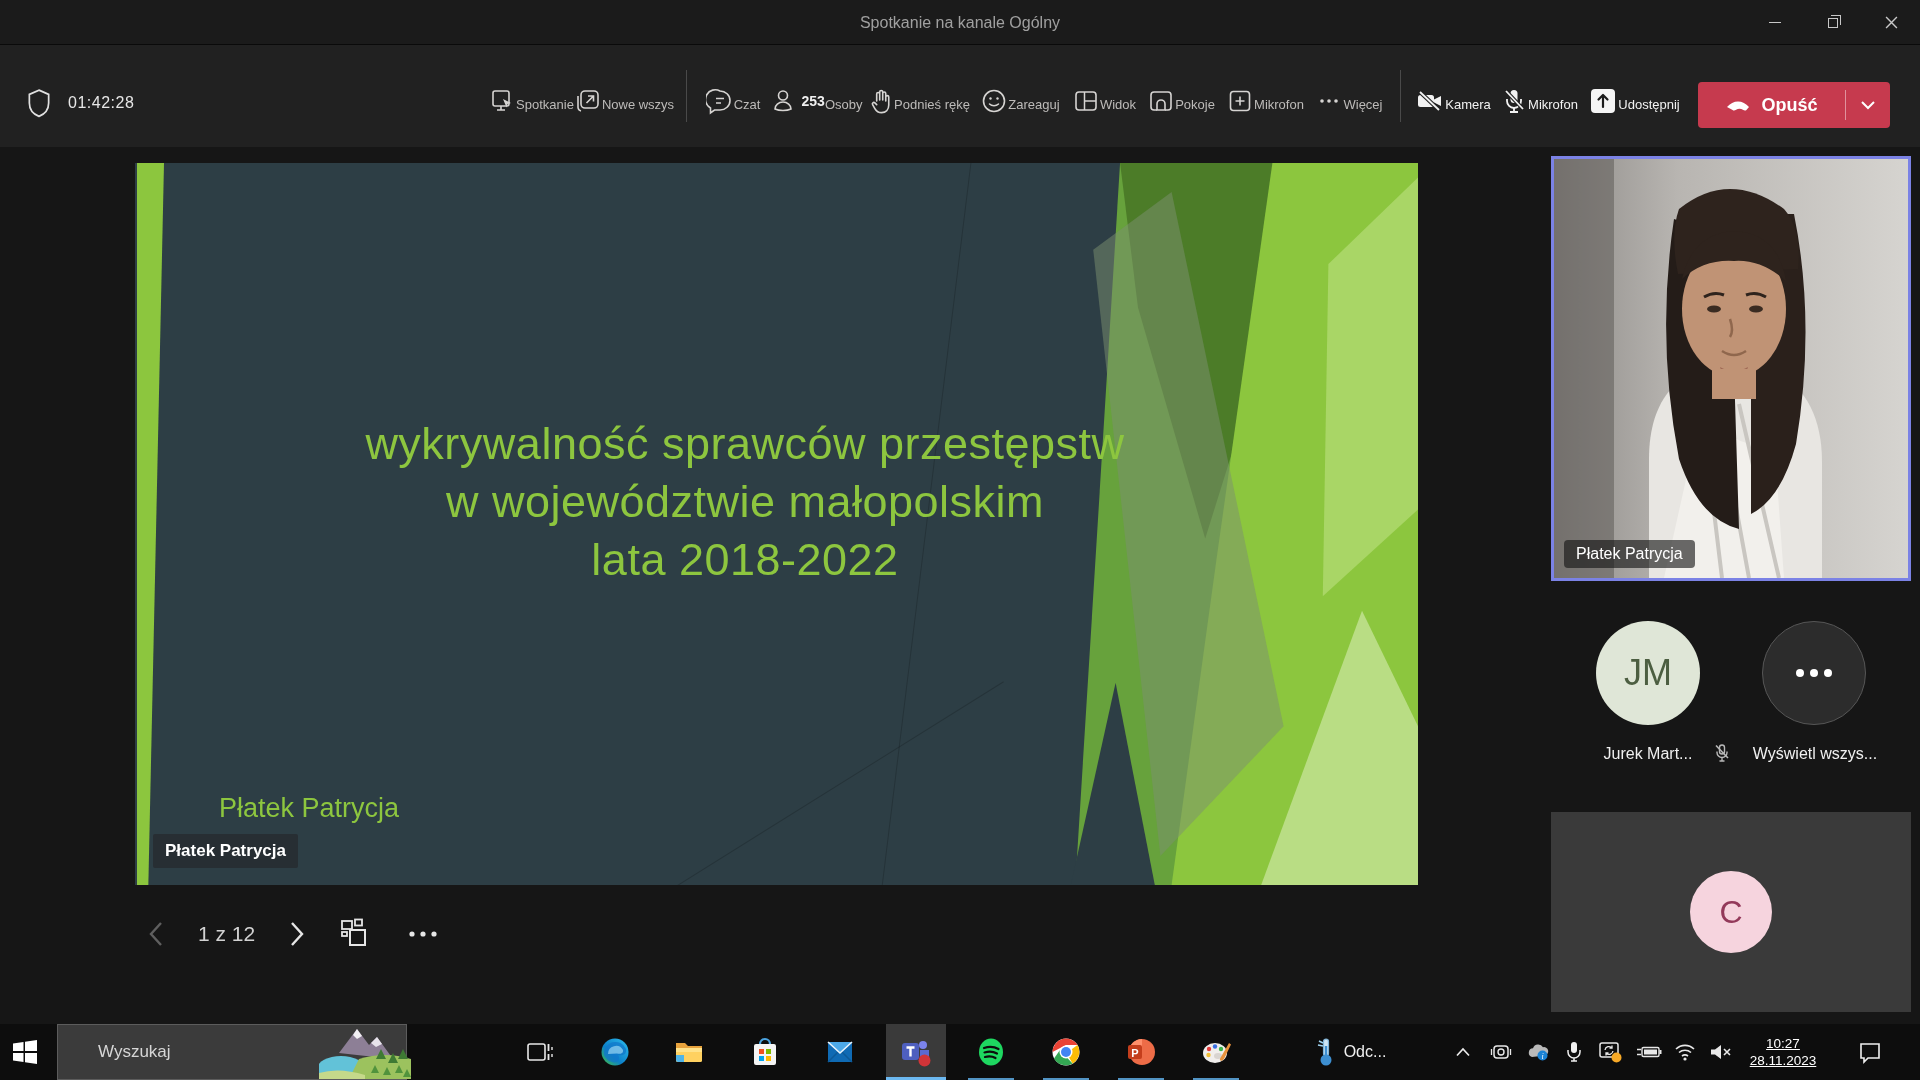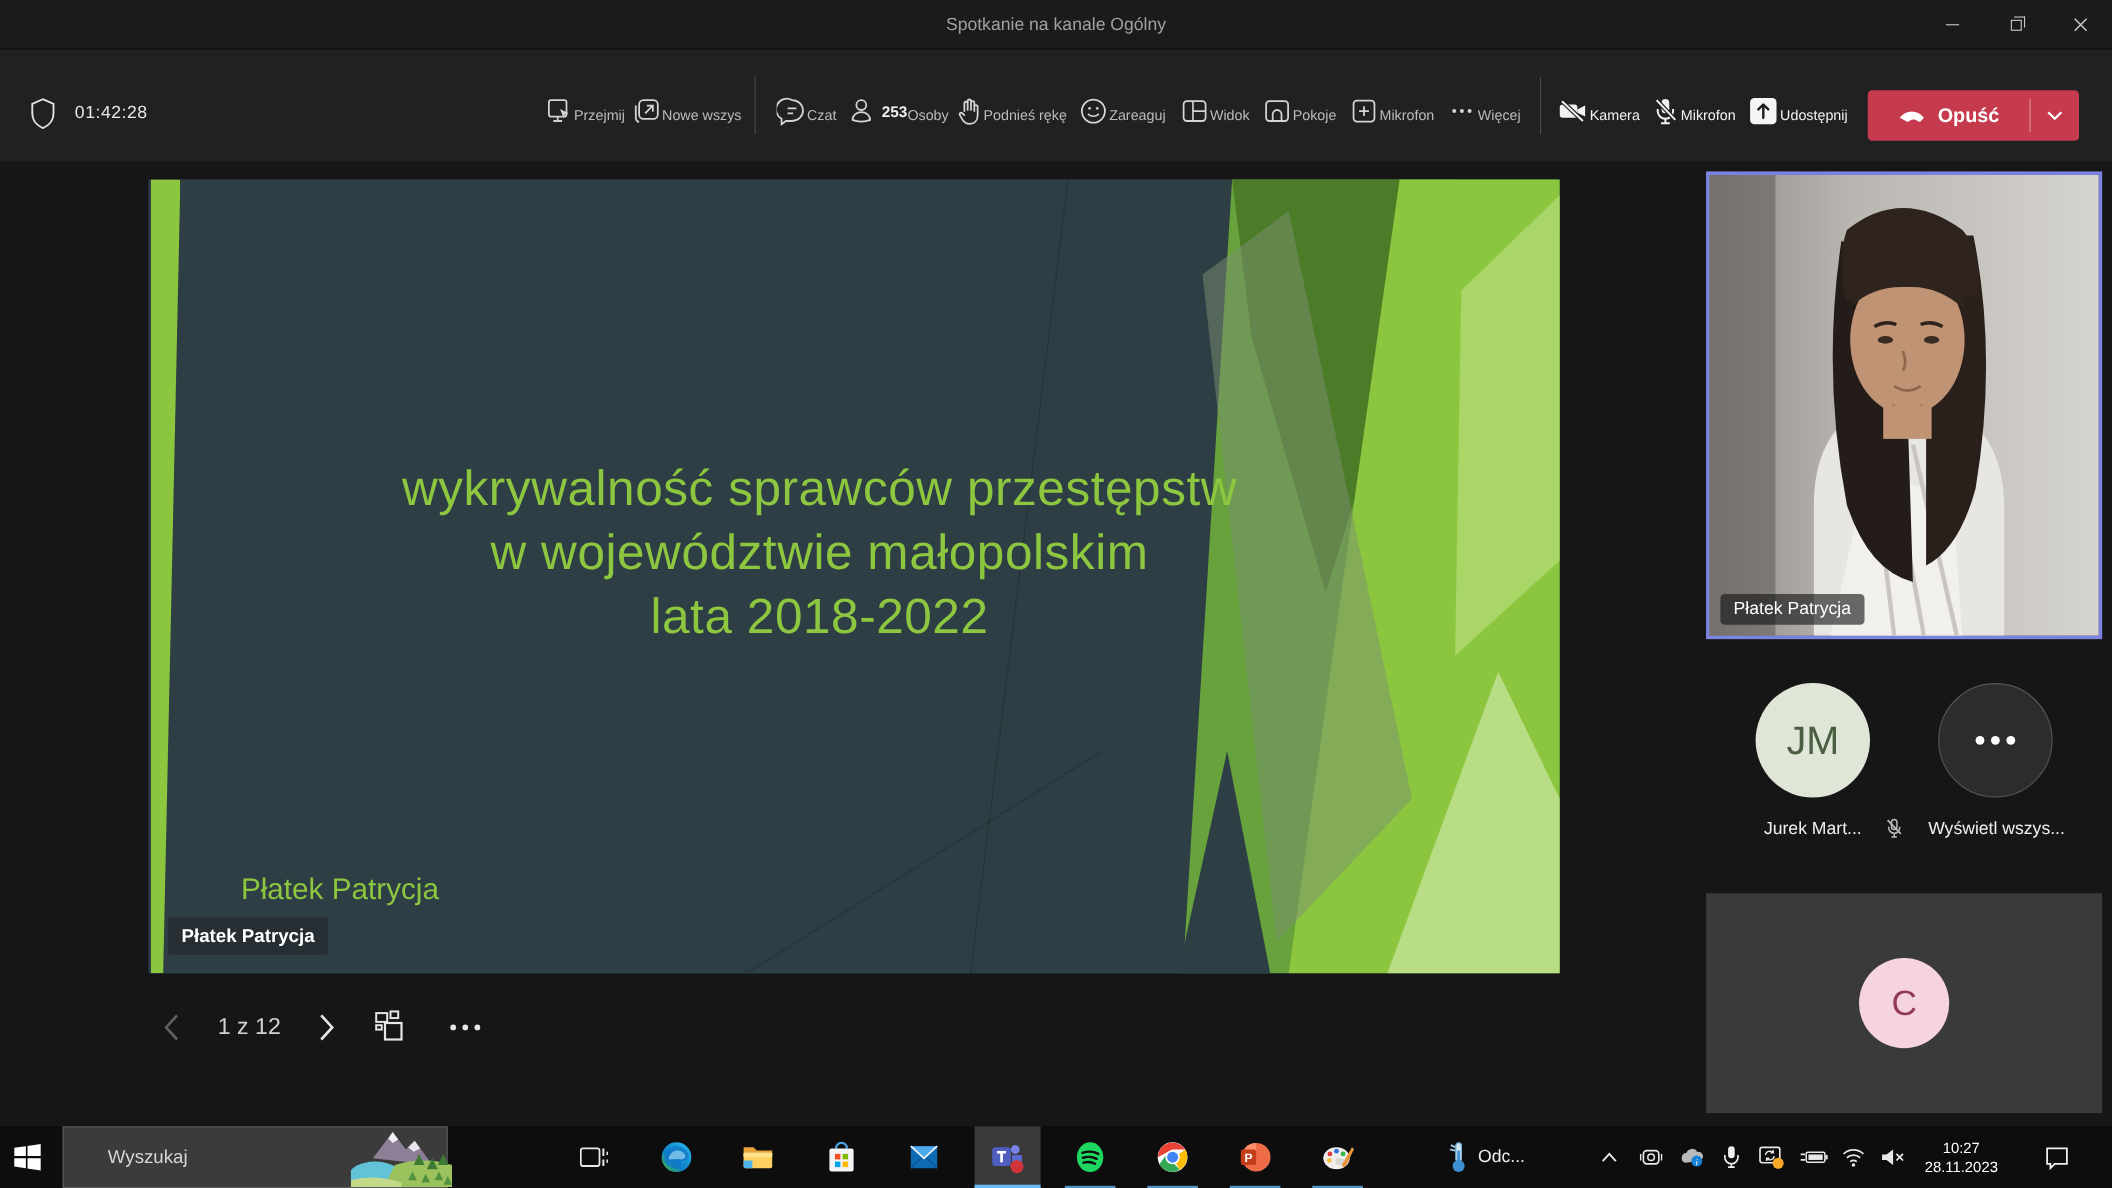--- a/index.html
+++ b/index.html
@@ -106,21 +106,21 @@
   .taskview { position:absolute; left:520px; top:0; width:40px; height:56px;
     display:flex; align-items:center; justify-content:center; }
   .app-slot { position:absolute; top:0; width:60px; height:56px;
     display:flex; align-items:center; justify-content:center; }
   .app-slot.active { background:#3a3a3a; }
   .underline { position:absolute; bottom:0; left:7px; right:7px; height:2px; background:#5294c4; }
   .app-slot.active .underline { left:0; right:0; height:3px; background:#6cb8f0; }
   .tray-item { position:absolute; top:0; height:56px; display:flex; align-items:center; justify-content:center; }
   .weather-label { color:#f0f0f0; font-size:16px; }
   .clock { position:absolute; left:1742px; top:0; width:82px; height:56px; display:flex; flex-direction:column;
-    align-items:center; justify-content:center; color:#ffffff; font-size:13.5px; line-height:17px; }
+    align-items:center; justify-content:center; color:#ffffff; font-size:13.5px; line-height:17px;text-decoration:underline; }
 </style>
 </head>
 <body>
 
 <div class="window">
 
   <div class="titlebar">
     <div class="title">Spotkanie na kanale Ogólny</div>
     <div class="win-controls">
       <div class="win-btn">
@@ -148,21 +148,21 @@
     <div class="tb-center">
 
       <div class="tb-btn" style="width:86px">
         <div class="ico-row">
             <svg class="ico" width="28" height="28" viewBox="0 0 28 28">
           <rect x="5" y="4" width="16" height="15" rx="2" fill="none" stroke="#d6d4d2" stroke-width="1.6"></rect>
           <path d="M13 19 v4 M9 23 h8" stroke="#d6d4d2" stroke-width="1.6" fill="none"></path>
           <path d="M15 12 l8 4 -3.4 1 -1 3.4 z" fill="#d6d4d2"></path>
         </svg>
           </div>
-        <div class="lbl">Przejmij</div>
+        <div class="lbl">Spotkanie</div>
       </div>
 
       <div class="tb-btn" style="width:100px">
         <div class="ico-row">
             <svg class="ico" width="28" height="28" viewBox="0 0 28 28">
           <rect x="7" y="4" width="17" height="17" rx="4" fill="none" stroke="#d6d4d2" stroke-width="1.6"></rect>
           <path d="M7 24 a4 4 0 0 1 -3 -3.5 V9" fill="none" stroke="#d6d4d2" stroke-width="1.6"></path>
           <path d="M12.5 16 L19 9.5 M14 9 h5.5 v5.5" fill="none" stroke="#d6d4d2" stroke-width="1.6"></path>
         </svg>
           </div>

